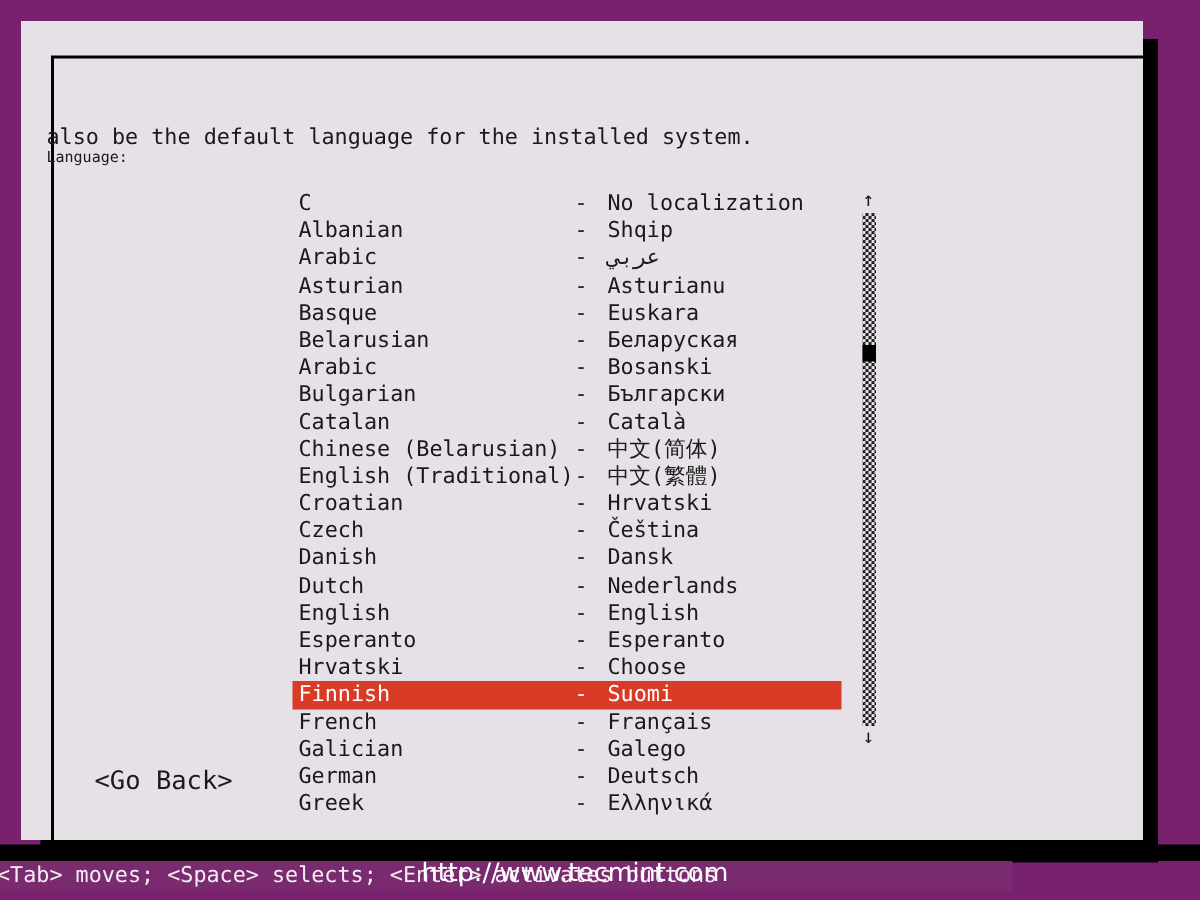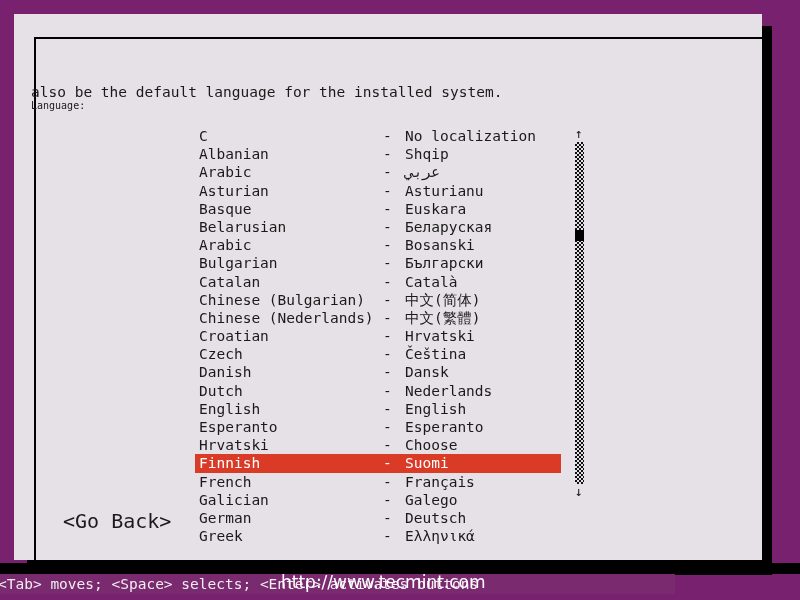--- a/index.html
+++ b/index.html
@@ -183,21 +183,21 @@
     width: 9px;
     height: 11px;
     background: #000000;
   }
 
   
   #go-back {
     position: absolute;
     left: 63px;
     top: 512px;
-    font-size: 20px;
+    font-size: 17px;
     line-height: 18px;
     color: #1a1a1a;
     white-space: pre;
     z-index: 3;
   }
 
   
   #blackstrip {
     position: absolute;
     left: 41px;
@@ -276,22 +276,22 @@
   <div id="list">
       <div class="row"><span class="nm">C</span><span class="dash">-</span><span class="nat">No localization</span></div>
       <div class="row"><span class="nm">Albanian</span><span class="dash">-</span><span class="nat">Shqip</span></div>
       <div class="row"><span class="nm">Arabic</span><span class="dash">-</span><span class="nat">عربي</span></div>
       <div class="row"><span class="nm">Asturian</span><span class="dash">-</span><span class="nat">Asturianu</span></div>
       <div class="row"><span class="nm">Basque</span><span class="dash">-</span><span class="nat">Euskara</span></div>
       <div class="row"><span class="nm">Belarusian</span><span class="dash">-</span><span class="nat">Беларуская</span></div>
       <div class="row"><span class="nm">Arabic</span><span class="dash">-</span><span class="nat">Bosanski</span></div>
       <div class="row"><span class="nm">Bulgarian</span><span class="dash">-</span><span class="nat">Български</span></div>
       <div class="row"><span class="nm">Catalan</span><span class="dash">-</span><span class="nat">Català</span></div>
-      <div class="row"><span class="nm">Chinese (Bulgarian)</span><span class="dash">-</span><span class="nat">中文(简体)</span></div>
-      <div class="row"><span class="nm">Chinese (Nederlands)</span><span class="dash">-</span><span class="nat">中文(繁體)</span></div>
+      <div class="row"><span class="nm">Chinese (Belarusian)</span><span class="dash">-</span><span class="nat">中文(简体)</span></div>
+      <div class="row"><span class="nm">English (Traditional)</span><span class="dash">-</span><span class="nat">中文(繁體)</span></div>
       <div class="row"><span class="nm">Croatian</span><span class="dash">-</span><span class="nat">Hrvatski</span></div>
       <div class="row"><span class="nm">Czech</span><span class="dash">-</span><span class="nat">Čeština</span></div>
       <div class="row"><span class="nm">Danish</span><span class="dash">-</span><span class="nat">Dansk</span></div>
       <div class="row"><span class="nm">Dutch</span><span class="dash">-</span><span class="nat">Nederlands</span></div>
       <div class="row"><span class="nm">English</span><span class="dash">-</span><span class="nat">English</span></div>
       <div class="row"><span class="nm">Esperanto</span><span class="dash">-</span><span class="nat">Esperanto</span></div>
       <div class="row"><span class="nm">Hrvatski</span><span class="dash">-</span><span class="nat">Choose</span></div>
       <div class="row selected"><span class="nm">Finnish</span><span class="dash">-</span><span class="nat">Suomi</span></div>
       <div class="row"><span class="nm">French</span><span class="dash">-</span><span class="nat">Français</span></div>
       <div class="row"><span class="nm">Galician</span><span class="dash">-</span><span class="nat">Galego</span></div>

